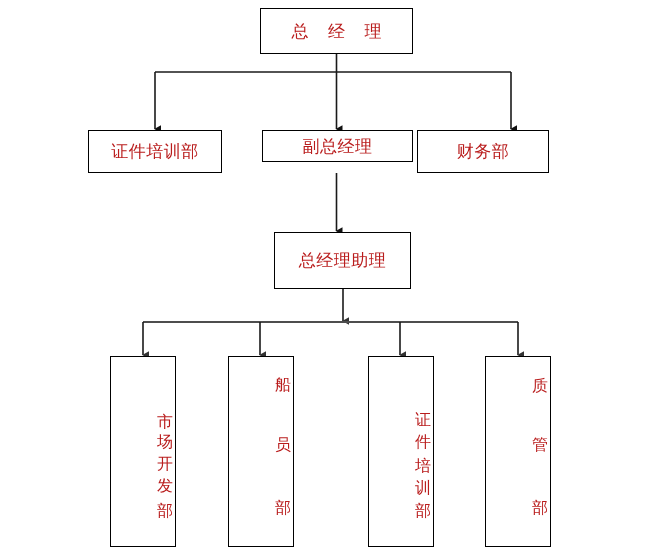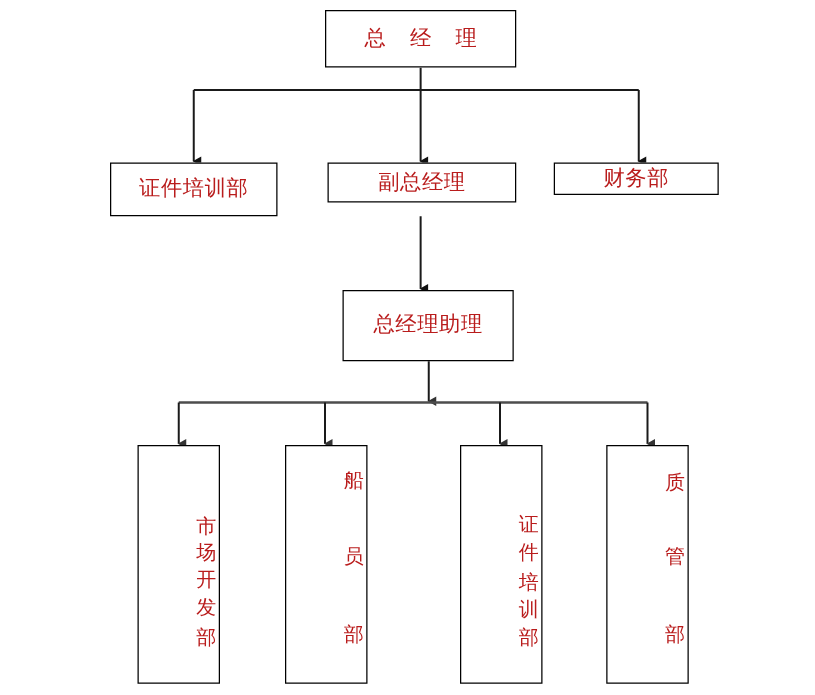--- a/index.html
+++ b/index.html
@@ -115,21 +115,21 @@
   </div>
 
   <div class="node node-h" style="left:88px; top:130px; width:134px; height:43px;">
     <span class="label">证件培训部</span>
   </div>
 
   <div class="node node-h" style="left:262px; top:130px; width:151px; height:32px;">
     <span class="label">副总经理</span>
   </div>
 
-  <div class="node node-h" style="left:443px; top:130px; width:132px; height:26px;">
+  <div class="node node-h" style="left:417px; top:130px; width:132px; height:43px;">
     <span class="label">财务部</span>
   </div>
 
   <div class="node node-h" style="left:274px; top:232px; width:137px; height:57px;">
     <span class="label">总经理助理</span>
   </div>
 
   <div class="node node-v" style="left:110px; top:356px; width:66px; height:191px;">
     <span class="label" style="letter-spacing: 22.25px;">市场开发部</span>
   </div>

